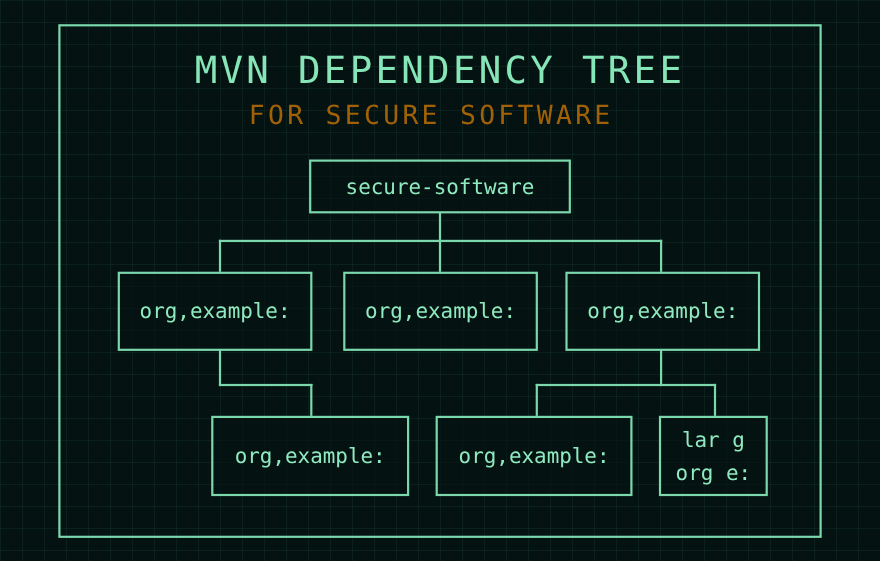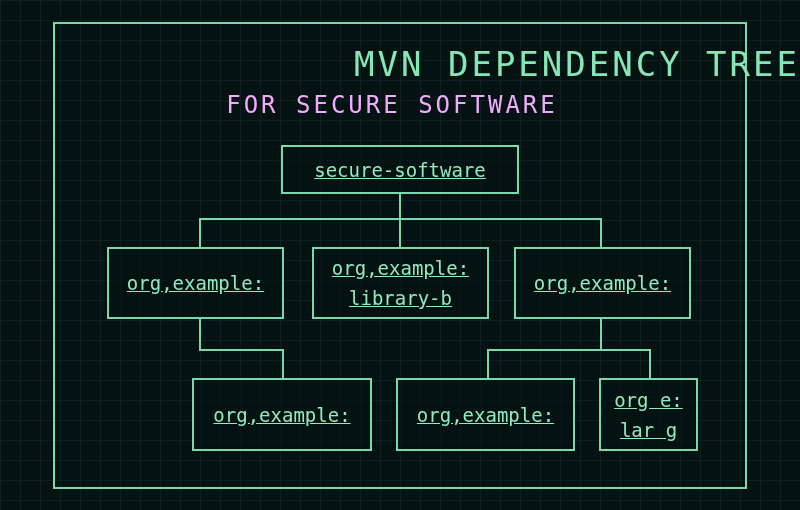--- a/index.html
+++ b/index.html
@@ -12,35 +12,34 @@
     background-size: 20px 20px;
     position: relative;
     font-family: "DejaVu Sans Mono", "Liberation Mono", monospace;
     color: #86e6b8;
   }
   .frame {
     position: absolute; left: 53px; top: 22px; width: 690px; height: 463px;
     border: 2px solid #7ad8ac; box-sizing: content-box;
   }
   .title {
-    position: absolute; left: 0; width: 800px; text-align: right;
+    position: absolute; left: 0; width: 800px; text-align: center;
     top: 44px; font-size: 34px; letter-spacing: 3px; line-height: 40px;
     color: #86e6b8;
   }
   .subtitle {
     position: absolute; left: 0; width: 784px; text-align: center;
     top: 90px; font-size: 24px; letter-spacing: 3px; line-height: 30px;
-    color: #f0abfc;
+    color: #a16207;
   }
   .node {
     position: absolute; border: 2px solid #7ad8ac; box-sizing: border-box;
     display: flex; flex-direction: column; align-items: center; justify-content: center;
     font-size: 19px; line-height: 30px; color: #8feabf; background: rgba(5,18,18,0.6);
     cursor: pointer;
-    text-decoration: underline;
   }
   .node span { white-space: pre; display: block; }
   .line { position: absolute; background: #7ad8ac; }
   .h { height: 2px; }
   .v { width: 2px; }
 </style>
 </head>
 <body>
 
 <div class="frame"></div>
@@ -56,21 +55,20 @@
 <div class="line h" style="left:199px; top:218px; width:403px;"></div>
 <div class="line v" style="left:199px; top:218px; height:30px;"></div>
 <div class="line v" style="left:399px; top:218px; height:30px;"></div>
 <div class="line v" style="left:600px; top:218px; height:30px;"></div>
 
 <div class="node" style="left:107px; top:247px; width:177px; height:72px;">
   <span>org,example:</span>
 </div>
 <div class="node" style="left:312px; top:247px; width:177px; height:72px;">
   <span>org,example:</span>
-  <span>library-b</span>
 </div>
 <div class="node" style="left:514px; top:247px; width:177px; height:72px;">
   <span>org,example:</span>
 </div>
 
 <div class="line v" style="left:199px; top:318px; height:33px;"></div>
 <div class="line h" style="left:199px; top:349px; width:85px;"></div>
 <div class="line v" style="left:282px; top:349px; height:30px;"></div>
 
 <div class="line v" style="left:600px; top:318px; height:33px;"></div>
@@ -78,15 +76,15 @@
 <div class="line v" style="left:487px; top:349px; height:30px;"></div>
 <div class="line v" style="left:649px; top:349px; height:30px;"></div>
 
 <div class="node" style="left:192px; top:378px; width:180px; height:73px;">
   <span>org,example:</span>
 </div>
 <div class="node" style="left:396px; top:378px; width:179px; height:73px;">
   <span>org,example:</span>
 </div>
 <div class="node" style="left:599px; top:378px; width:99px; height:73px;">
+  <span>lar g</span>
   <span>org e:</span>
-  <span>lar g</span>
 </div>
 
 </body></html>

